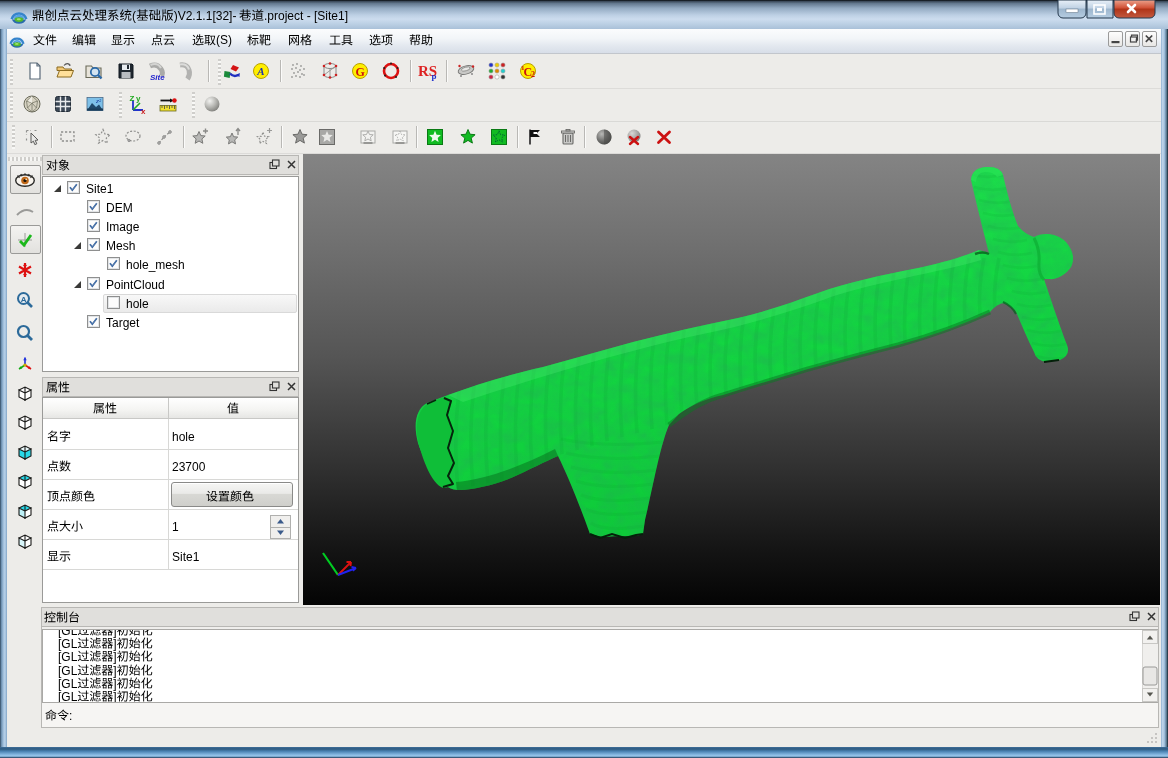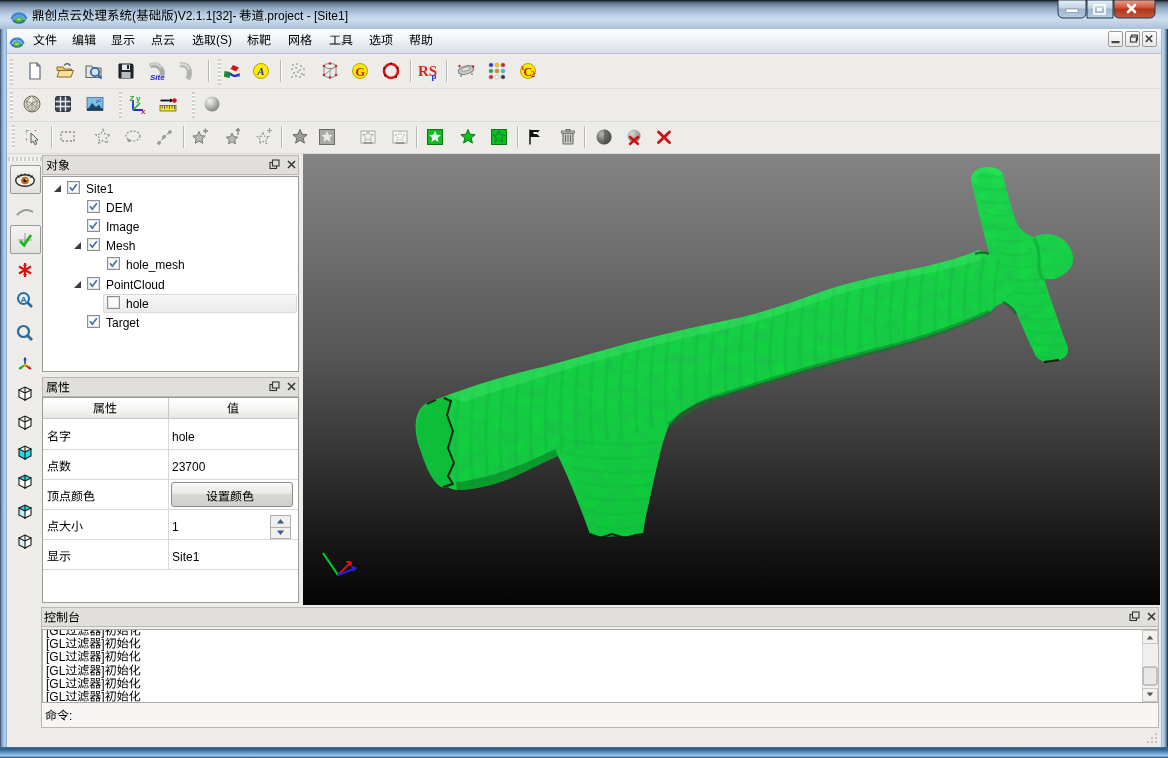--- a/index.html
+++ b/index.html
@@ -784,21 +784,21 @@
       <use href="#u63a7" fill="#000" transform="translate(0.0,11.6) scale(0.01200,-0.01200)"></use>
       <use href="#u5236" fill="#000" transform="translate(12.0,11.6) scale(0.01200,-0.01200)"></use>
       <use href="#u53f0" fill="#000" transform="translate(24.0,11.6) scale(0.01200,-0.01200)"></use>
     </svg>
     <svg class="abs" style="left:1128px;top:610px" width="30" height="14" viewBox="0 0 30 14">
       <rect x="2" y="4.5" width="6.5" height="6" fill="#e0dfdc" stroke="#333" stroke-width="1.1"></rect>
       <rect x="4.5" y="2" width="6.5" height="6" fill="#e0dfdc" stroke="#333" stroke-width="1.1"></rect>
       <path d="M20,3 l7,7 M27,3 l-7,7" stroke="#333" stroke-width="1.5"></path>
     </svg>
 <div class="abs" style="left:42px;top:629px;width:1116px;height:74px;background:#fff;border:1px solid #aaa9a6"></div>
-<div class="abs" style="left:43px;top:630px;width:1090px;height:72px;overflow:hidden">
+<div class="abs" style="left:55px;top:630px;width:1090px;height:72px;overflow:hidden">
       <svg class="tr" style="left:3px;top:-7.0px" width="98" height="18">
         <text x="0.0" y="11.6" font-family="Liberation Sans" font-size="12px" font-weight="normal" letter-spacing="0.0" fill="#000">[GL</text>
         <use href="#u8fc7" fill="#000" transform="translate(19.3,11.6) scale(0.01200,-0.01200)"></use>
         <use href="#u6ee4" fill="#000" transform="translate(31.3,11.6) scale(0.01200,-0.01200)"></use>
         <use href="#u5668" fill="#000" transform="translate(43.3,11.6) scale(0.01200,-0.01200)"></use>
         <text x="55.3" y="11.6" font-family="Liberation Sans" font-size="12px" font-weight="normal" letter-spacing="0.0" fill="#000">]</text>
         <use href="#u521d" fill="#000" transform="translate(58.7,11.6) scale(0.01200,-0.01200)"></use>
         <use href="#u59cb" fill="#000" transform="translate(70.7,11.6) scale(0.01200,-0.01200)"></use>
         <use href="#u5316" fill="#000" transform="translate(82.7,11.6) scale(0.01200,-0.01200)"></use>
       </svg>

